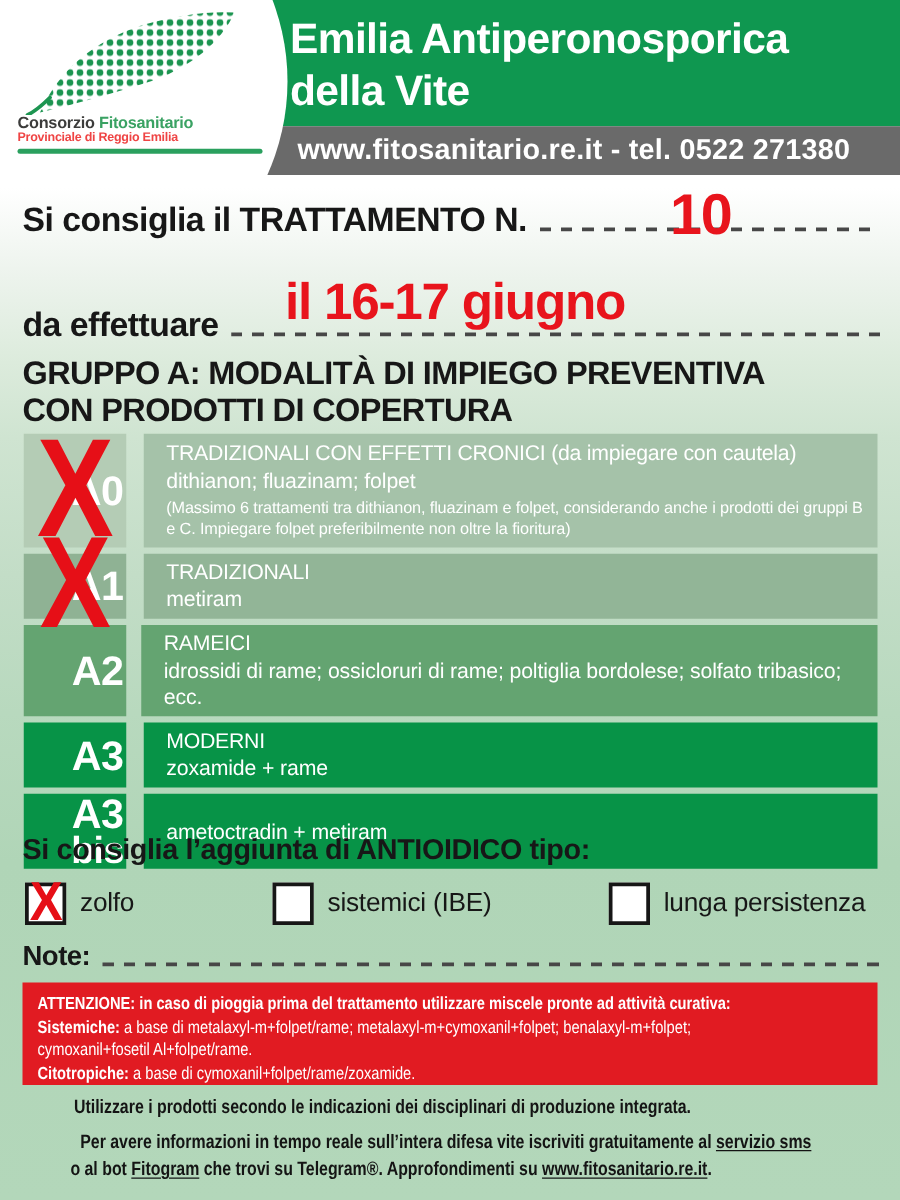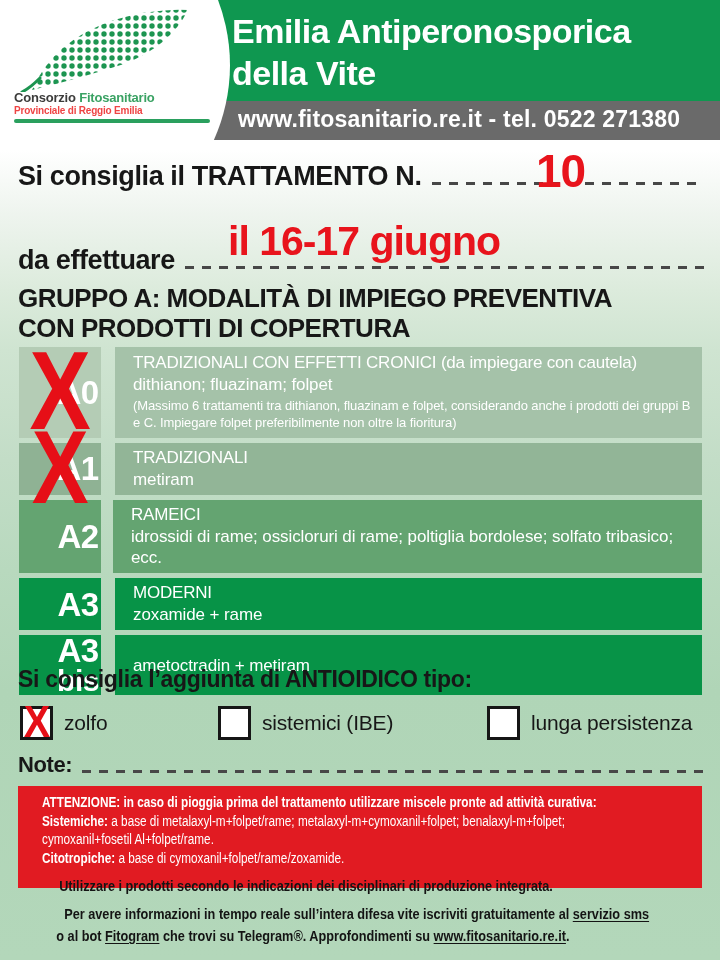--- a/index.html
+++ b/index.html
@@ -75,22 +75,22 @@
   .opt-cross { position:absolute; left:50%; top:50%; transform:translate(-50%,-52%) scaleX(0.9);
     font-size:44px; font-weight:900; color:#e60f17; line-height:1; pointer-events:none; }
   .opt-label { font-size:21px; font-weight:400; color:#171717; letter-spacing:-0.2px; }
 
   
   .note-line { top:750px; height:28px; }
   .note-line .fill-label { font-size:22px; }
   .note-line .dash { margin-bottom:5px; }
 
   
-  .attention { position:absolute; left:18px; top:786px; width:684px; height:102px;
-    background:#e11b22; color:#fff; padding:7px 24px; }
+  .attention { position:absolute; left:18px; top:786px; width:684px; height:82px;
+    background:#e11b22; color:#fff; padding:7px 12px; }
   .attn-line { font-size:14px; line-height:1.33; white-space:nowrap;
     transform:scaleX(0.84); transform-origin:left center; }
   .attn-b { font-weight:800; }
 
   
   .center-line { position:absolute; left:0; width:612px; text-align:center; color:#141414; }
   .squeeze { display:inline-block; white-space:nowrap; transform:scaleX(0.82);
     transform-origin:center; font-size:15.5px; font-weight:800; letter-spacing:0; }
   .footer-integrata { top:877px; }
   .footer-info1 { top:905px; }

